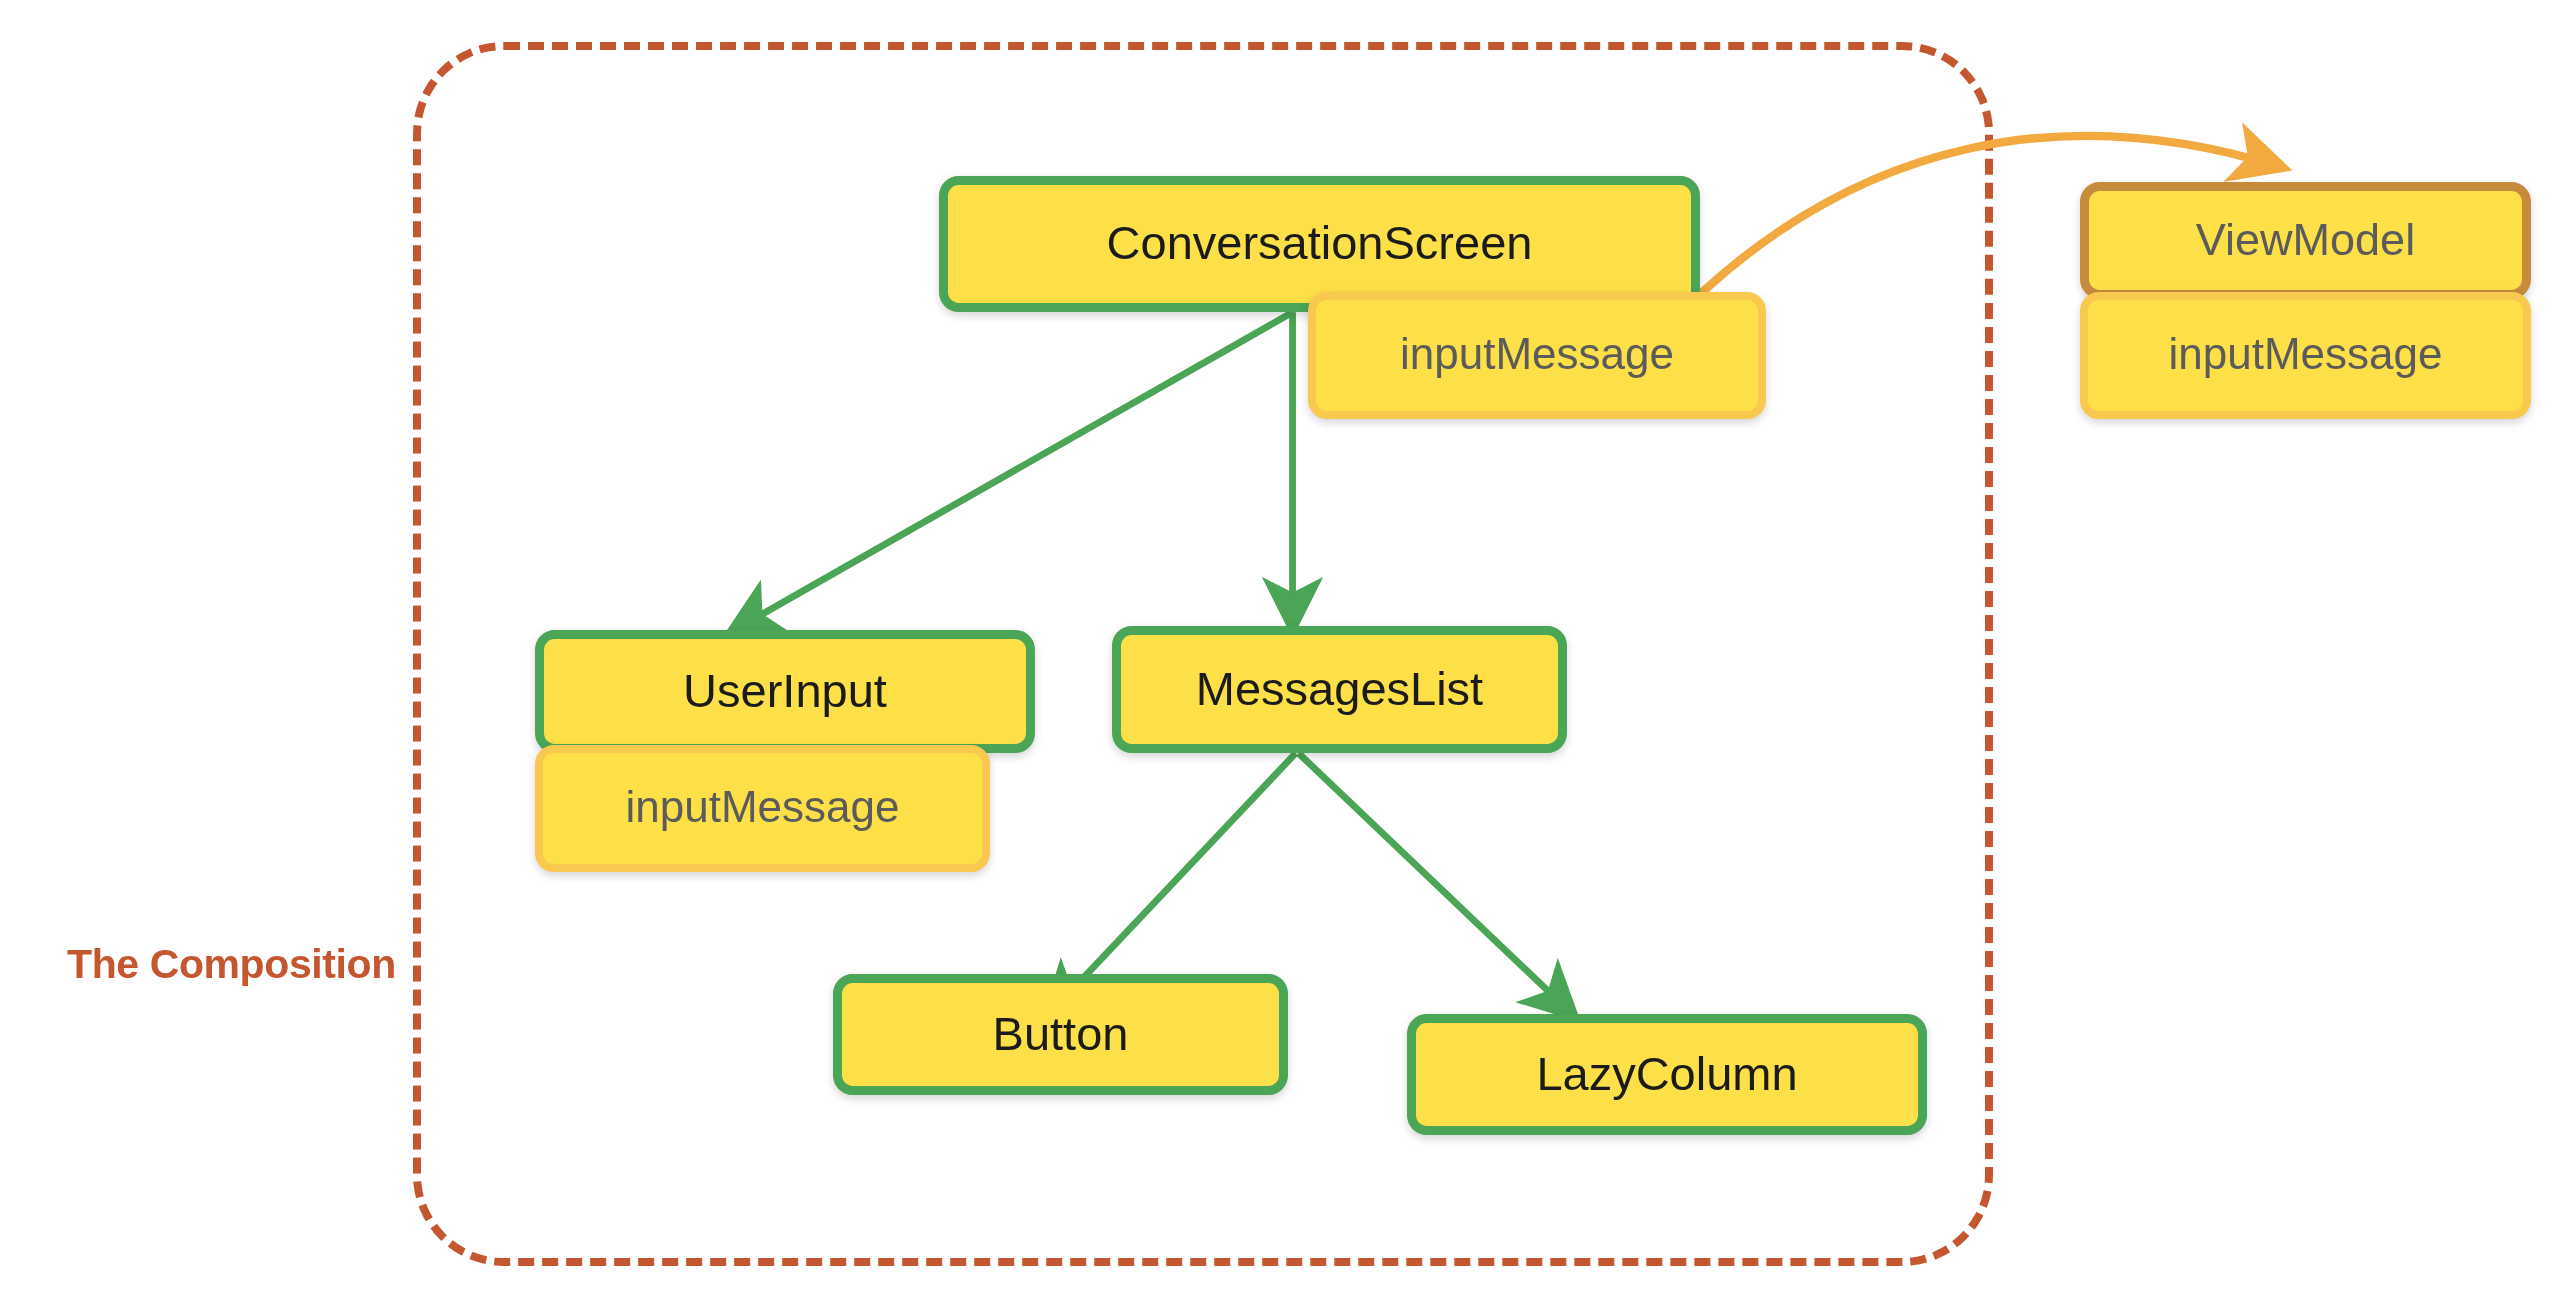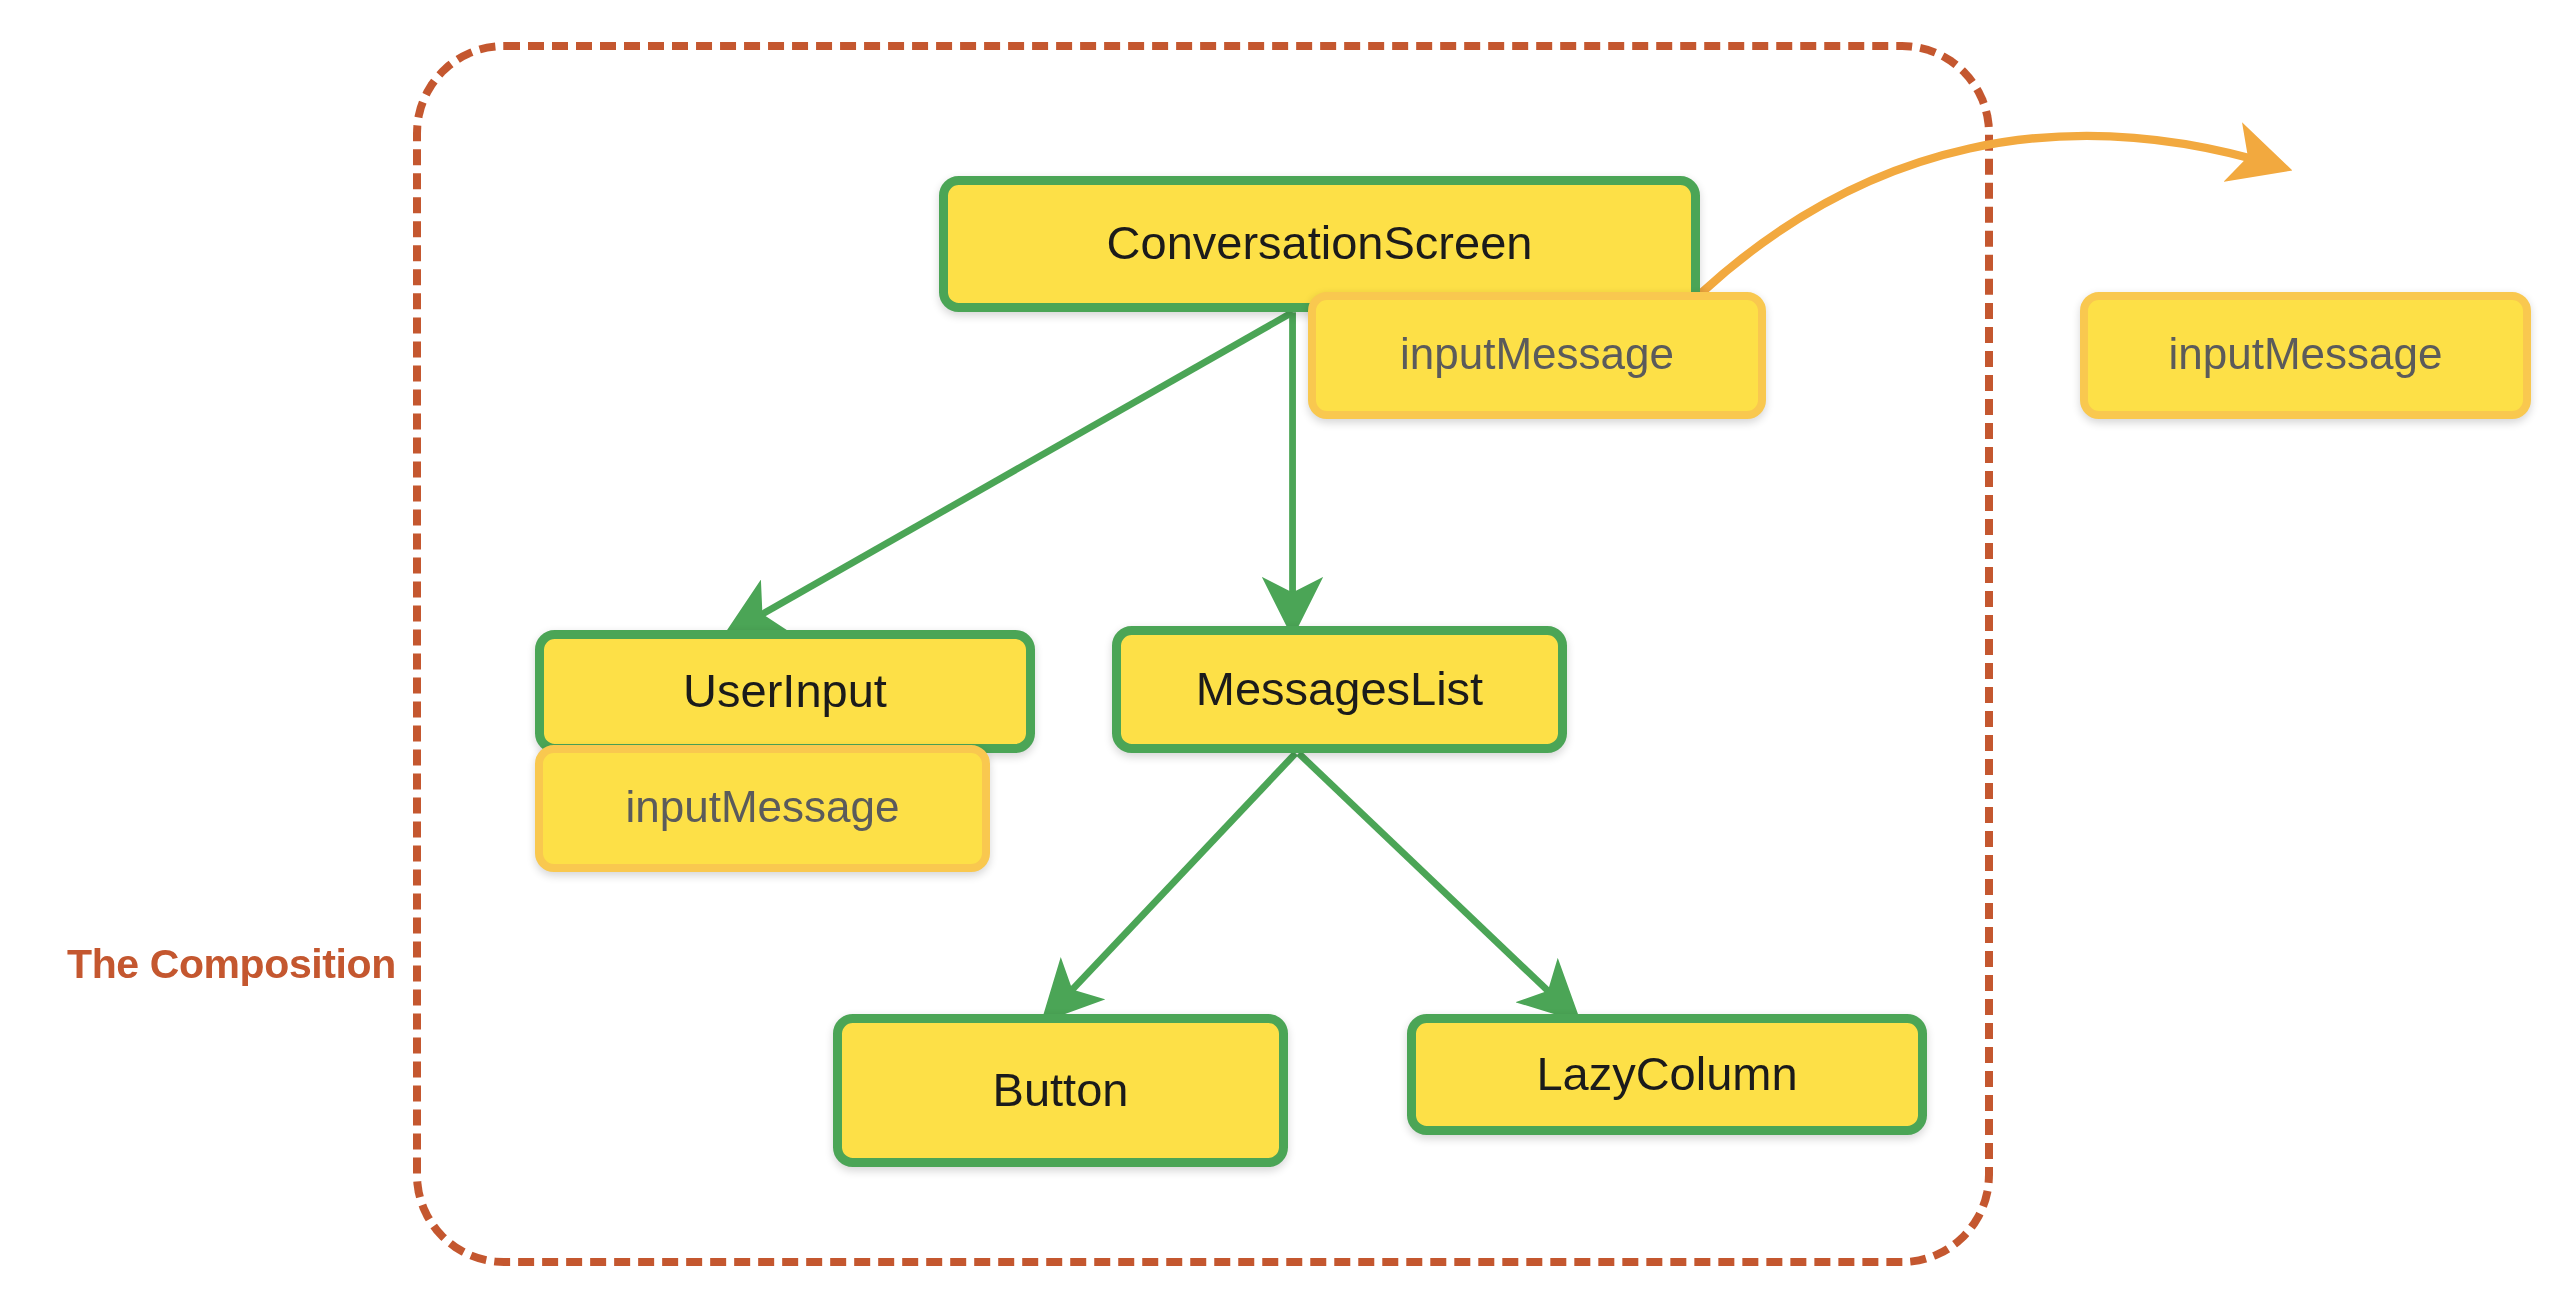--- a/index.html
+++ b/index.html
@@ -119,38 +119,41 @@
   </svg>
 
   <div class="node green z-low" style="left:939px; top:176px; width:761px; height:136px;">
     <span class="label">ConversationScreen</span>
   </div>
 
   <div class="node yellow z-high" style="left:1308px; top:292px; width:458px; height:127px;">
     <span class="label">inputMessage</span>
   </div>
 
+  <div class="node brown z-low" style="left:2080px; top:182px; width:451px; height:117px;">
+    <span class="label">ViewModel</span>
+  </div>
 
   <div class="node yellow z-high" style="left:2080px; top:292px; width:451px; height:127px;">
     <span class="label">inputMessage</span>
   </div>
 
   <div class="node green z-low" style="left:535px; top:630px; width:500px; height:123px;">
     <span class="label">UserInput</span>
   </div>
 
   <div class="node yellow z-high" style="left:535px; top:745px; width:455px; height:127px;">
     <span class="label">inputMessage</span>
   </div>
 
   <div class="node green z-mid" style="left:1076px; top:626px; width:455px; height:127px;">
     <span class="label">MessagesList</span>
   </div>
 
-  <div class="node green z-mid" style="left:797px; top:1014px; width:455px; height:153px;">
+  <div class="node green z-mid" style="left:797px; top:974px; width:455px; height:121px;">
     <span class="label">Button</span>
   </div>
 
   <div class="node green z-mid" style="left:1371px; top:1014px; width:520px; height:121px;">
     <span class="label">LazyColumn</span>
   </div>
 
 </div>
 
 

